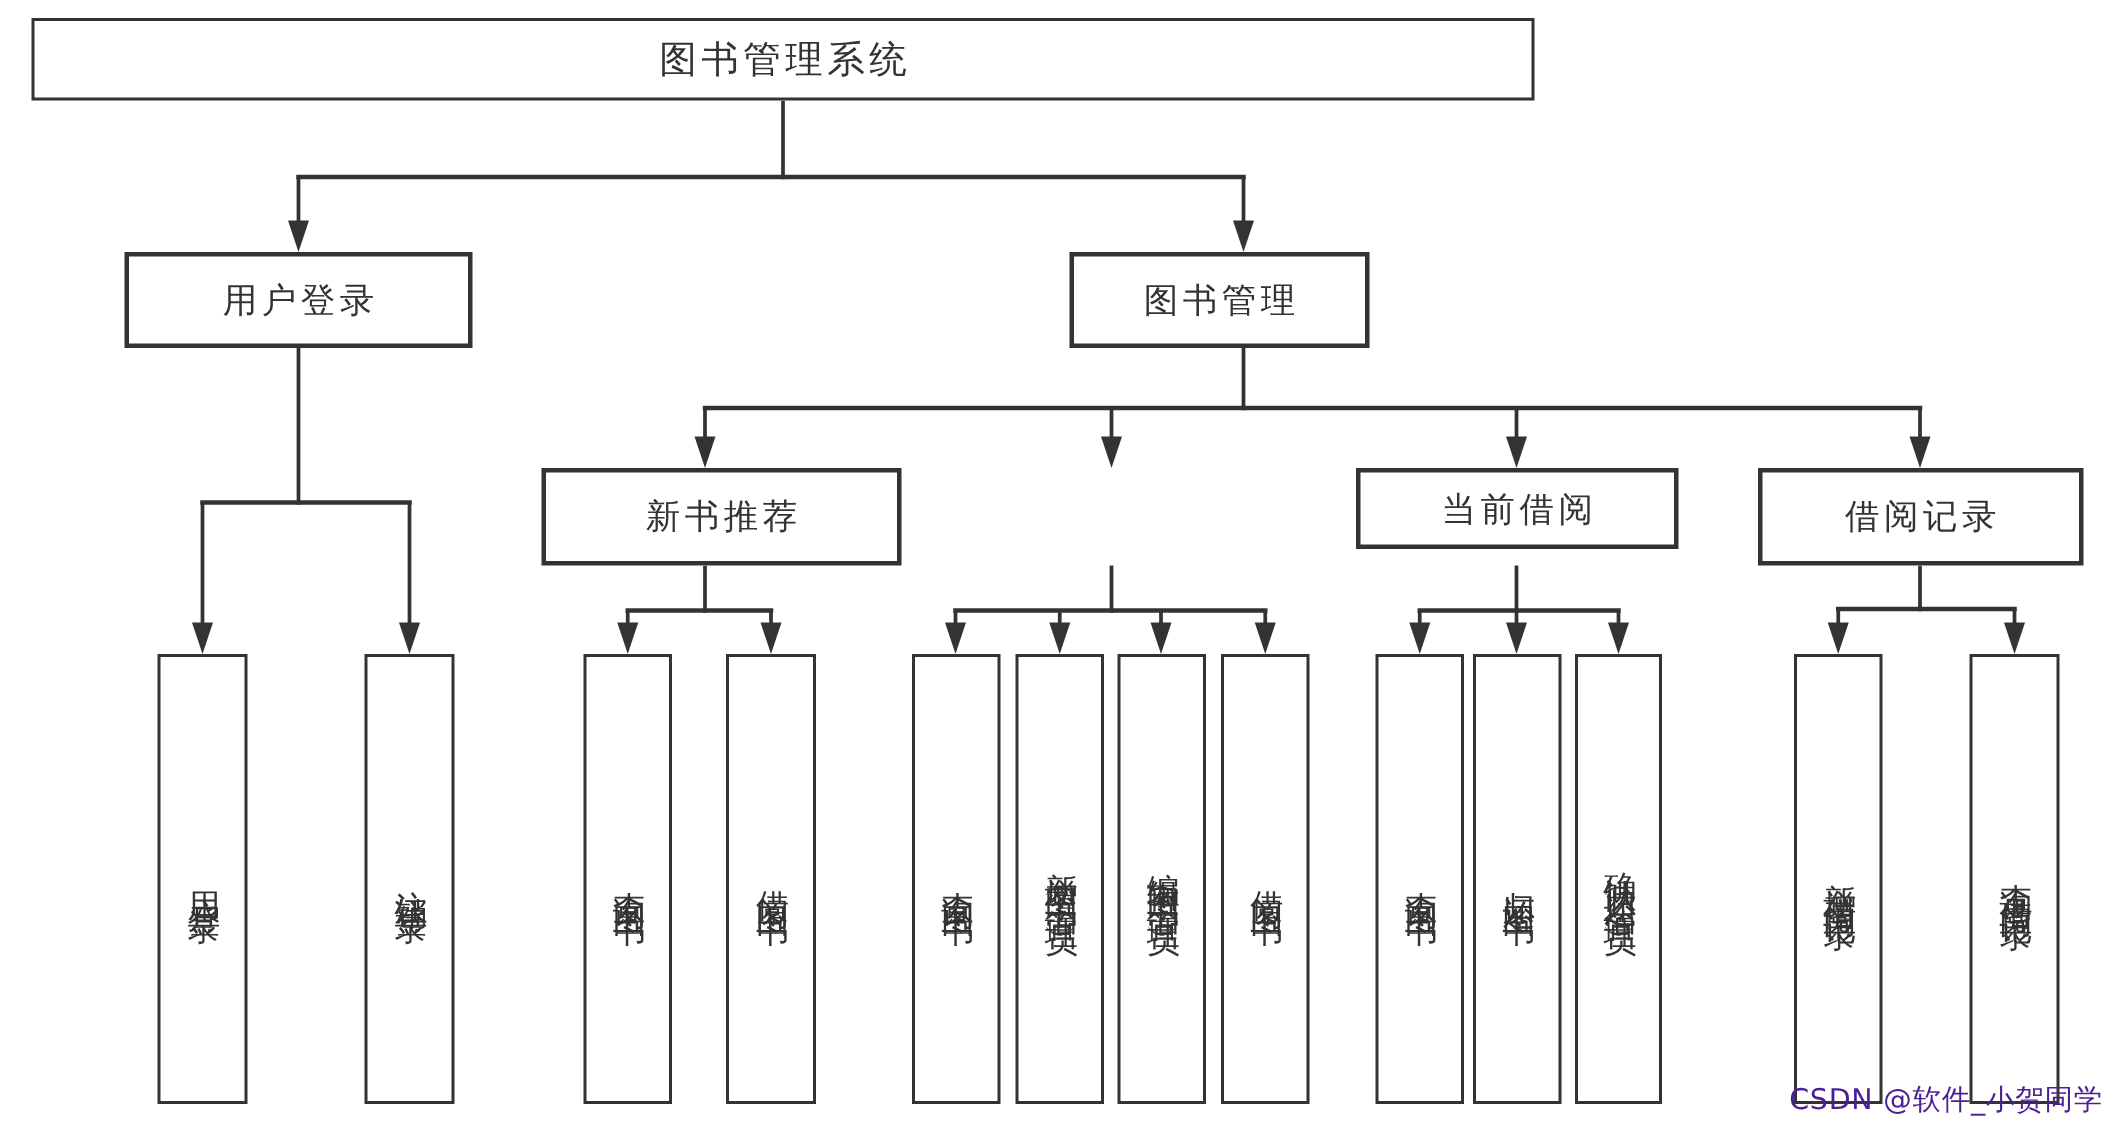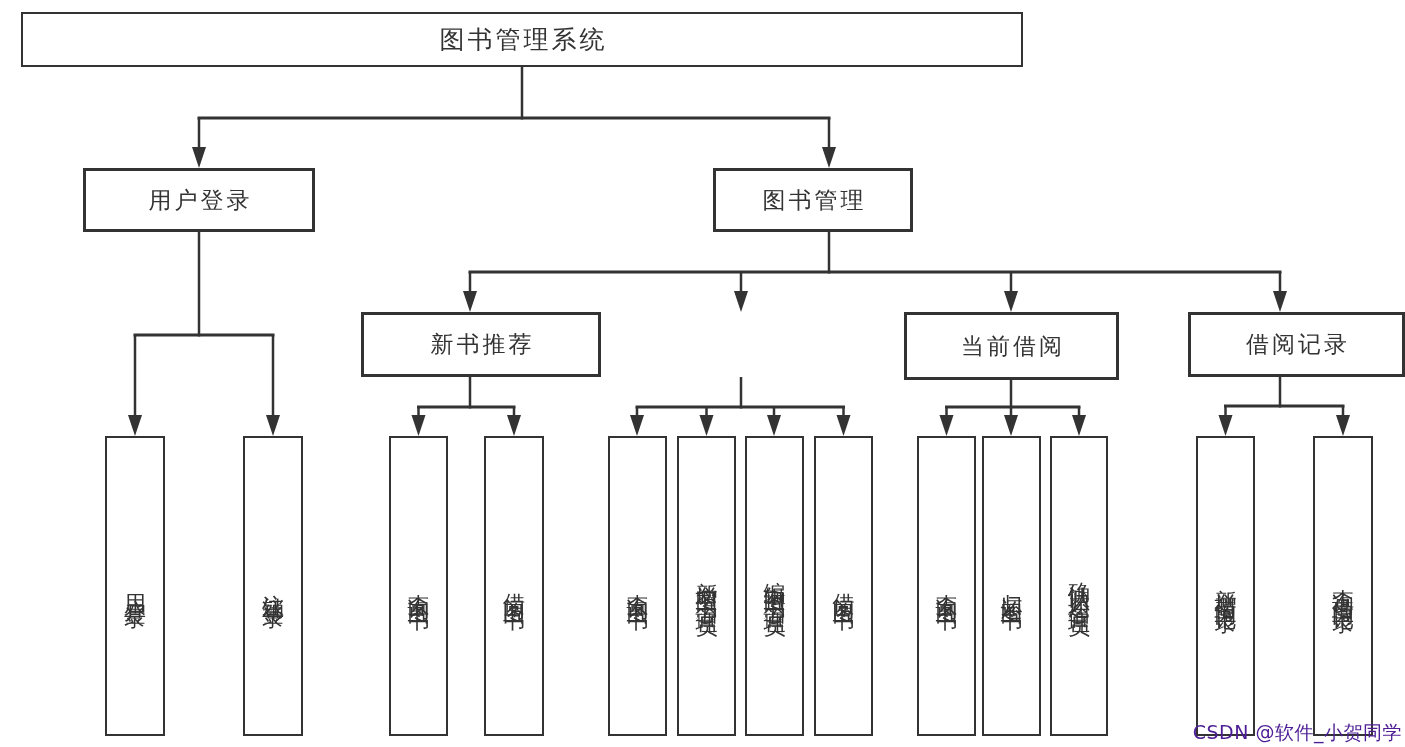--- a/index.html
+++ b/index.html
@@ -154,22 +154,22 @@
       </g>
     </g>
   </svg>
 
   <div class="node root" style="left:21px; top:12px; width:1002px; height:55px;">图书管理系统</div>
 
   <div class="node" style="left:83px; top:168px; width:232px; height:64px;">用户登录</div>
   <div class="node" style="left:713px; top:168px; width:200px; height:64px;">图书管理</div>
 
   <div class="node" style="left:361px; top:312px; width:240px; height:65px;">新书推荐</div>
-  <div class="node" style="left:904px; top:312px; width:215px; height:68px;">当前借阅</div>
-  <div class="node" style="left:1172px; top:312px; width:217px; height:65px;margin-left:16px;">借阅记录</div>
+  <div class="node" style="left:904px; top:312px; width:215px; height:54px;">当前借阅</div>
+  <div class="node" style="left:1172px; top:312px; width:217px; height:65px;">借阅记录</div>
 
   <div class="leaf" style="left:105px; width:60px;">
     <span class="vtext">用户登录</span>
   </div>
   <div class="leaf" style="left:243px; width:60px;">
     <span class="vtext">注销登录</span>
   </div>
 
   <div class="leaf" style="left:389px; width:59px;">
     <span class="vtext">查询图书</span>

